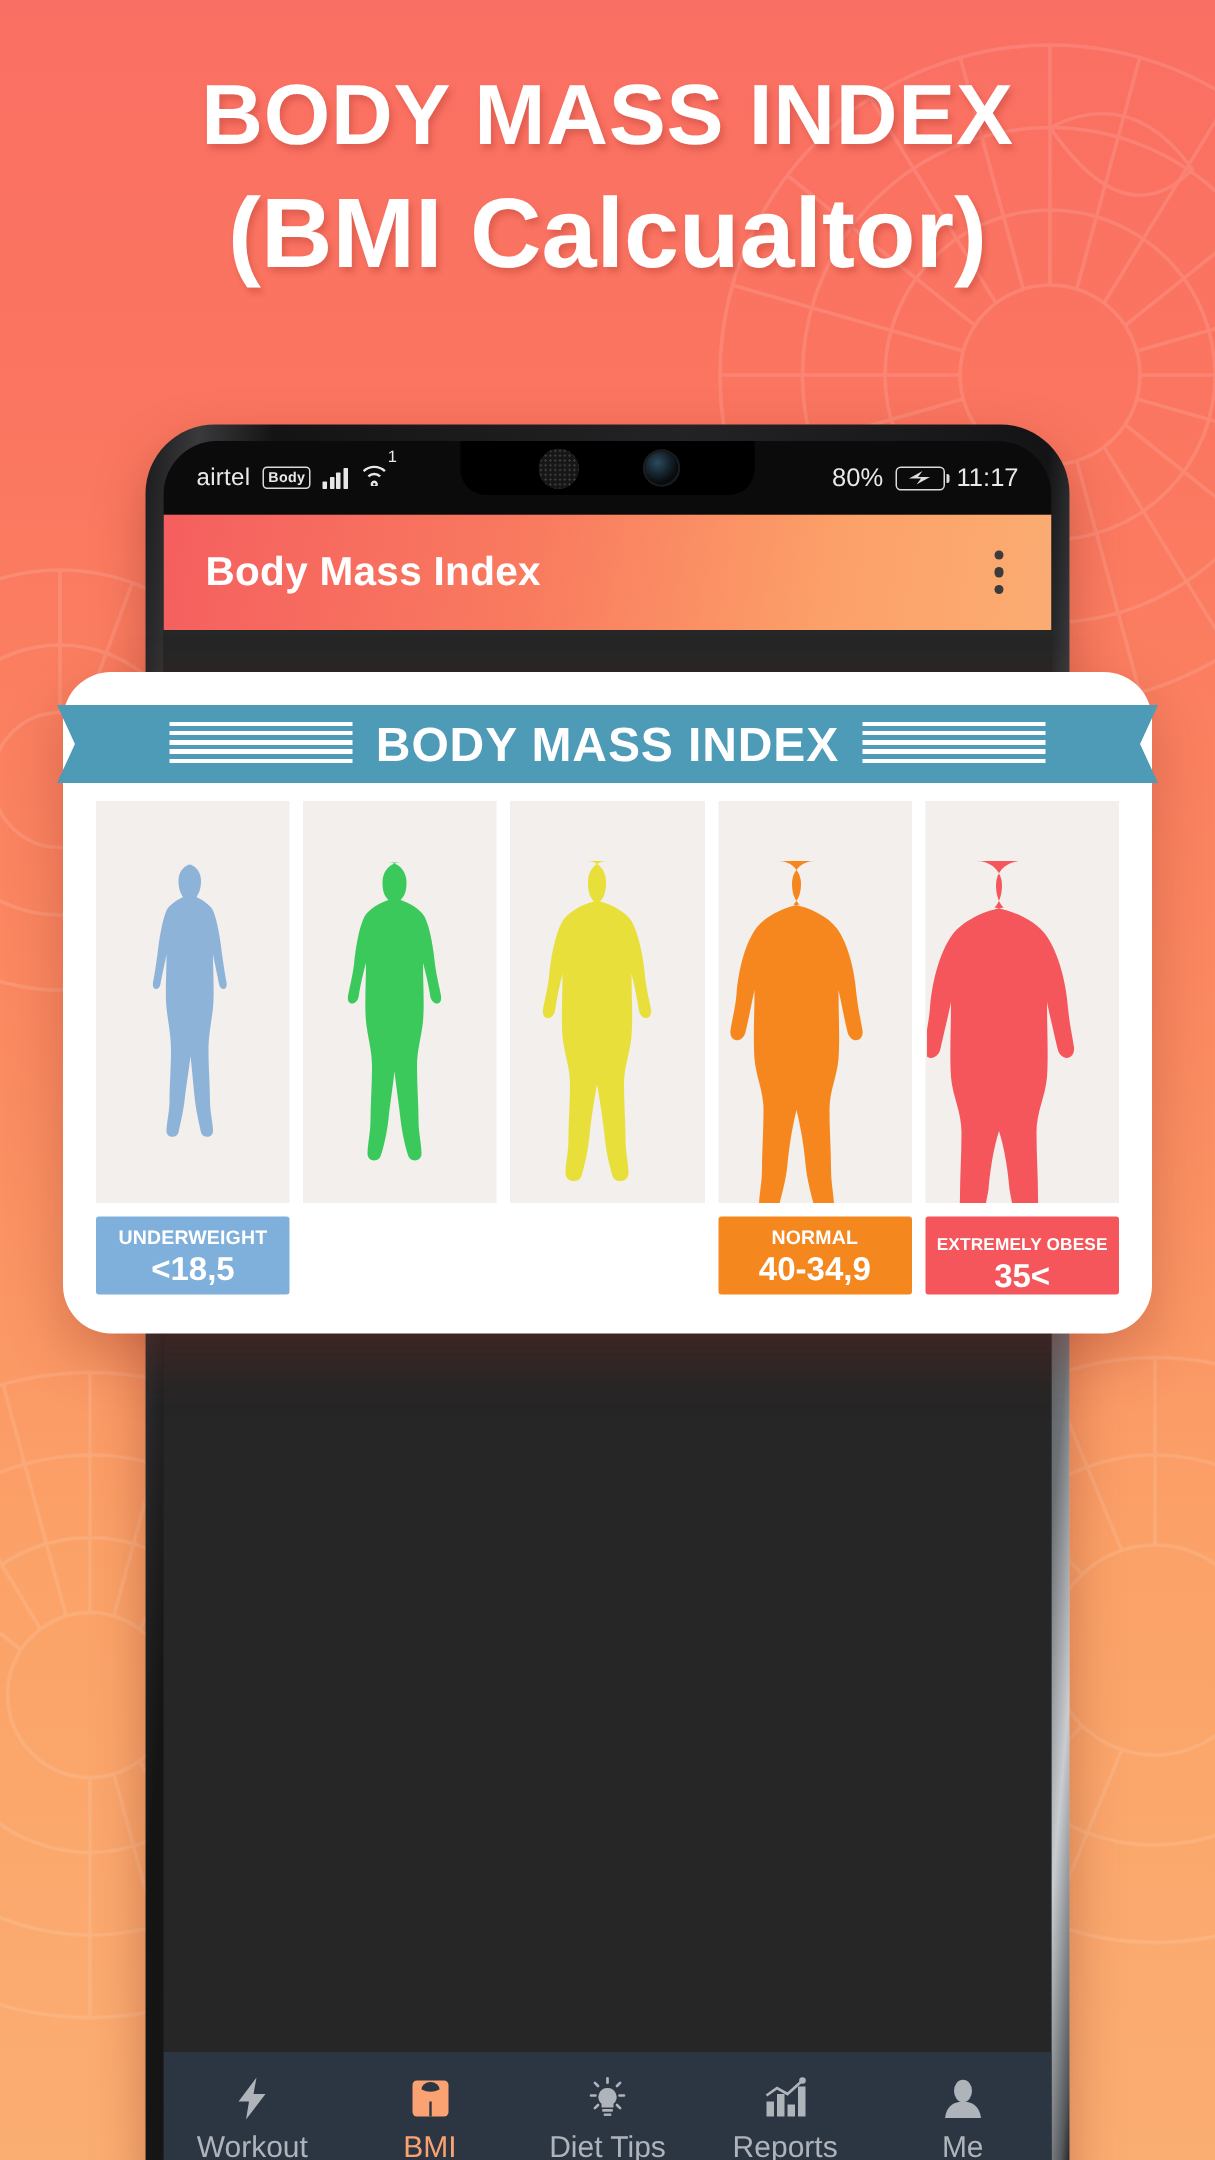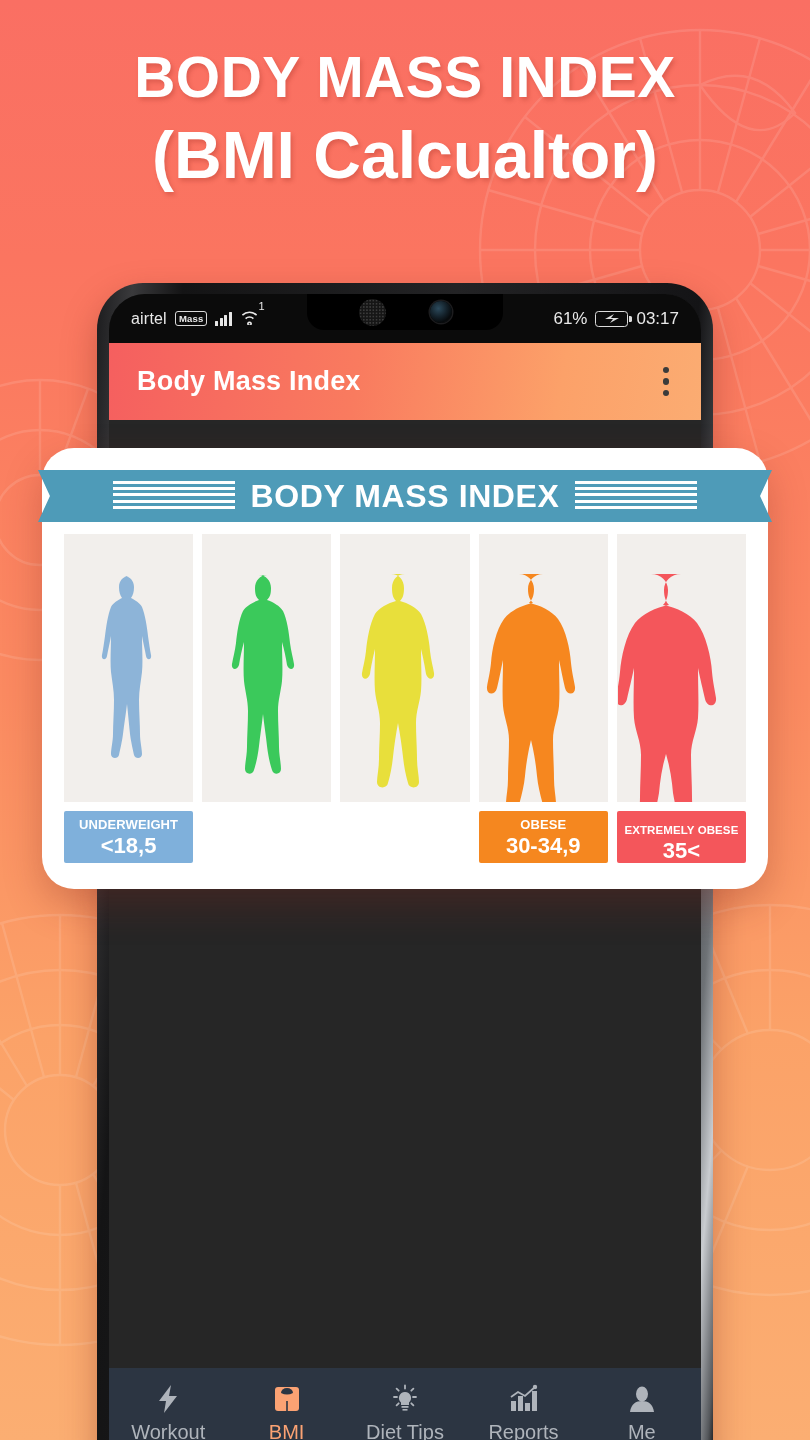--- a/index.html
+++ b/index.html
@@ -271,48 +271,48 @@
   <span class="l1">BODY MASS INDEX</span>
   <span class="l2">(BMI Calcualtor)</span>
 </div>
 
 <div class="phone">
   <div class="phone-inner">
 
     <div class="statusbar">
       <div class="sb-left">
         <span>airtel</span>
-        <span class="volte">Mass</span>
+        <span class="volte">Body</span>
         <span class="bars">
             <i></i>
             <i></i>
             <i></i>
             <i></i>
           </span>
         <span class="wifi-wrap">
           <svg width="19" height="16" viewBox="0 0 19 16" fill="none" stroke="#e7e7e7" stroke-width="1.6">
             <path d="M9.5 13.2 a1.6 1.6 0 1 0 0.01 0"></path>
             <path d="M5.6 9.6 a5.6 5.6 0 0 1 7.8 0"></path>
             <path d="M2.4 6.1 a10.2 10.2 0 0 1 14.2 0"></path>
           </svg>
           <span class="wifi-sup">1</span>
         </span>
       </div>
       <div class="notch">
         <span class="speaker-grille"></span>
         <span class="front-cam"></span>
       </div>
       <div class="sb-right">
-        <span>61%</span>
+        <span>80%</span>
         <span class="battery">
           <svg width="20" height="11" viewBox="0 0 20 11">
               <path d="M3 6 L11 6 L8 10 L17 5 L9 5 L12 1 Z" fill="#dcdcdc"></path>
             </svg>
         </span>
-        <span>03:17</span>
+        <span>11:17</span>
       </div>
     </div>
 
     <div class="appbar">
       <span class="appbar-title">Body Mass Index</span>
       <span class="kebab">
           <i></i>
           <i></i>
           <i></i>
         </span>
@@ -497,22 +497,22 @@
       </div>
     </div>
 
     <div class="chart-col">
       <div class="silhouette-box">
         <svg width="116" height="232" viewBox="0 0 116 232">
           <path fill="#F6871F" d="M58 4c-9 0-15 7-15 15 0 7 2 11 5 14-11 2-23 8-29 16-8 11-12 30-13 44-1 10-3 17-4 24-1 8 8 9 10 1 2-8 4-19 6-28 0 16-1 33 0 46 1 12 6 21 6 34 0 14-1 27-1 39 0 10-2 18-2 25 0 8 12 8 13 1 2-8 5-18 6-29 1-11 3-24 6-36 3 12 5 25 6 36 1 11 4 21 6 29 1 7 13 7 13-1 0-7-2-15-2-25 0-12-1-25-1-39 0-13 5-22 6-34 1-13 0-30 0-46 2 9 4 20 6 28 2 8 11 7 10-1-1-7-3-14-4-24-1-14-5-33-13-44-6-8-18-14-29-16 3-3 5-7 5-14 0-8-6-15-15-15z"></path>
         </svg>
       </div>
       <div class="cat-label" style="background:#F5871F">
-        <span class="cat-name">OBESE</span>
-        <span class="cat-range">30-34,9</span>
+        <span class="cat-name">NORMAL</span>
+        <span class="cat-range">40-34,9</span>
       </div>
     </div>
 
     <div class="chart-col">
       <div class="silhouette-box">
         <svg width="126" height="232" viewBox="0 0 126 232">
           <path fill="#F4565B" d="M63 4c-10 0-17 7-17 16 0 7 2 12 5 15-13 2-27 9-34 18-9 12-14 34-15 49-1 11-3 19-4 26-1 9 9 10 11 1 2-9 5-21 7-31 0 18-1 36 0 50 1 13 7 23 7 37 0 15-1 29-1 42 0 11-2 19-2 27 0 9 13 9 14 1 2-9 5-20 7-32 1-12 3-26 7-39 4 13 6 27 7 39 2 12 5 23 7 32 1 8 14 8 14-1 0-8-2-16-2-27 0-13-1-27-1-42 0-14 6-24 7-37 1-14 0-32 0-50 2 10 5 22 7 31 2 9 12 8 11-1-1-7-3-15-4-26-1-15-6-37-15-49-7-9-21-16-34-18 3-3 5-8 5-15 0-9-7-16-17-16z"></path>
         </svg>
       </div>
       <div class="cat-label sm" style="background:#F4565B">

